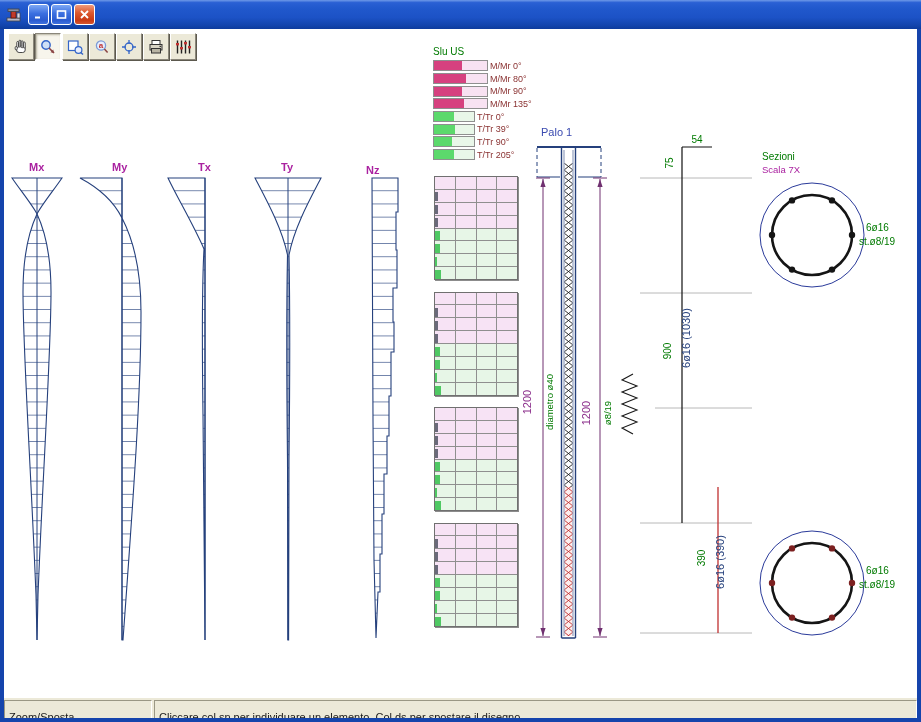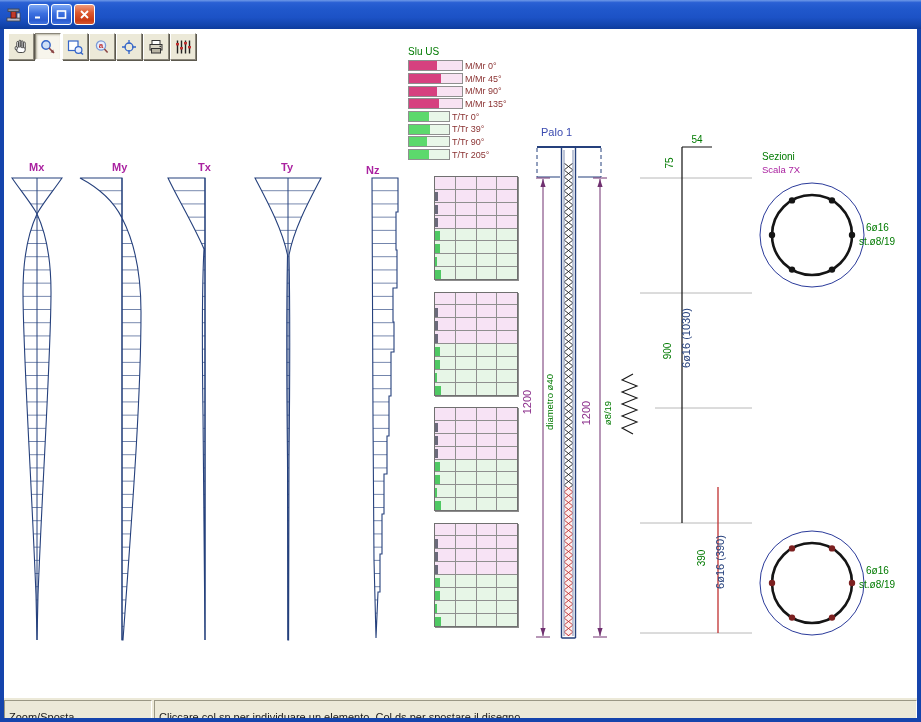--- a/index.html
+++ b/index.html
@@ -30,21 +30,21 @@
   .statusbar{position:absolute;left:4px;right:4px;bottom:4px;height:20px;background:#ece9d8;
     display:flex;gap:2px;align-items:stretch;z-index:5;padding-top:2px;box-sizing:border-box;}
   .status-cell{border:1px solid;border-color:#9a9784 #fff #fff #9a9784;font-size:11px;color:#1a1a1a;
     display:flex;align-items:center;padding:16px 4px;white-space:nowrap;overflow:hidden;box-sizing:border-box;}
   .status-mode{width:148px;flex:0 0 auto;}
   .status-hint{flex:1 1 auto;}
   
   #canvas-svg{position:absolute;inset:0;z-index:1;}
   #overlay{position:absolute;inset:0;z-index:2;pointer-events:none;}
   
-  .legend{position:absolute;left:408px;top:46px;}
+  .legend{position:absolute;left:433px;top:46px;}
   .legend-title{font-size:10px;color:#007a00;margin-bottom:3px;}
   .legend-row{display:flex;align-items:center;margin-bottom:1px;height:11.7px;}
   .legend-bar{height:11px;border:1px solid #8f8f8f;box-sizing:border-box;position:relative;}
   .legend-fill{position:absolute;left:0;top:0;bottom:0;}
   .legend-label{font-size:9px;color:#8a3232;margin-left:2px;white-space:nowrap;}
   
   .ratio-block{position:absolute;border:1px solid #707070;box-shadow:1px 1px 0 #8c8c8c;
     display:grid;gap:1px;background:#8f8f8f;box-sizing:border-box;}
   .ratio-cell{width:100%;height:100%;}
   .ratio-tick{position:absolute;}
@@ -253,21 +253,21 @@
           <div class="legend-row">
             <div class="legend-bar" style="width: 55px; background: rgb(248, 226, 242);">
               <div class="legend-fill" style="width: 52%; background: rgb(214, 65, 127);"></div>
             </div>
             <span class="legend-label">M/Mr 0°</span>
           </div>
           <div class="legend-row">
             <div class="legend-bar" style="width: 55px; background: rgb(248, 226, 242);">
               <div class="legend-fill" style="width: 60%; background: rgb(214, 65, 127);"></div>
             </div>
-            <span class="legend-label">M/Mr 45°</span>
+            <span class="legend-label">M/Mr 80°</span>
           </div>
           <div class="legend-row">
             <div class="legend-bar" style="width: 55px; background: rgb(248, 226, 242);">
               <div class="legend-fill" style="width: 53%; background: rgb(214, 65, 127);"></div>
             </div>
             <span class="legend-label">M/Mr 90°</span>
           </div>
           <div class="legend-row">
             <div class="legend-bar" style="width: 55px; background: rgb(248, 226, 242);">
               <div class="legend-fill" style="width: 57%; background: rgb(214, 65, 127);"></div>

